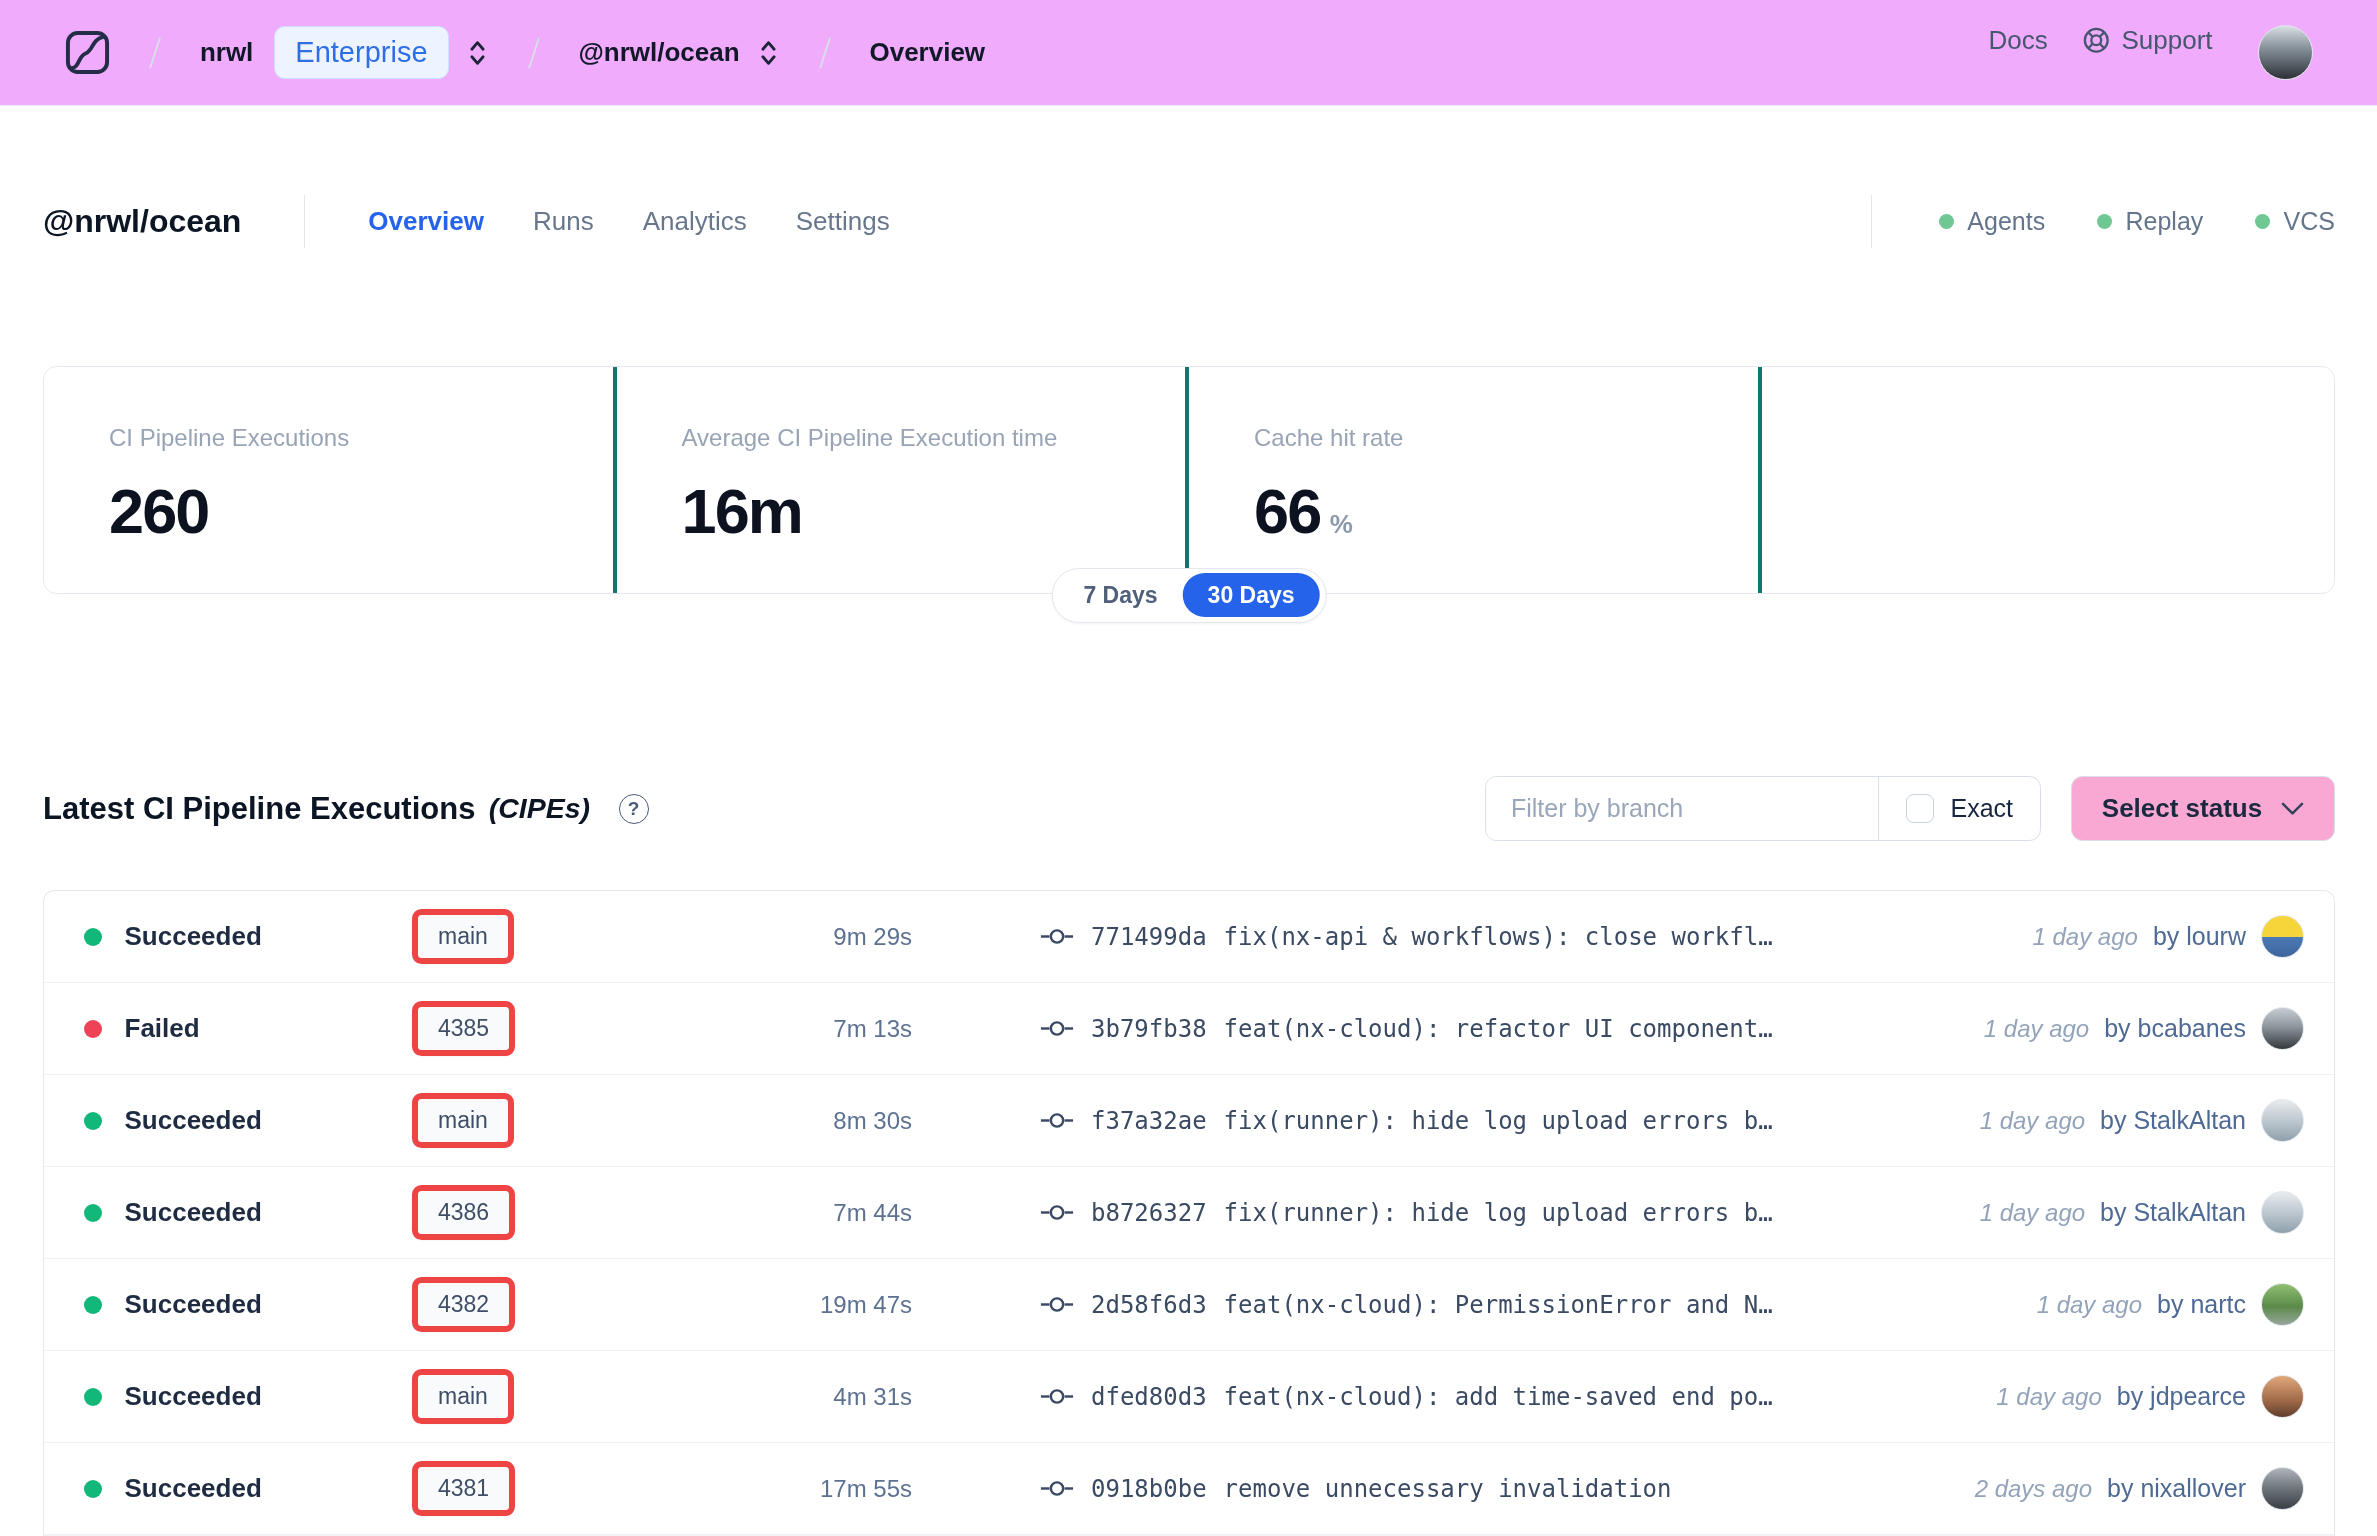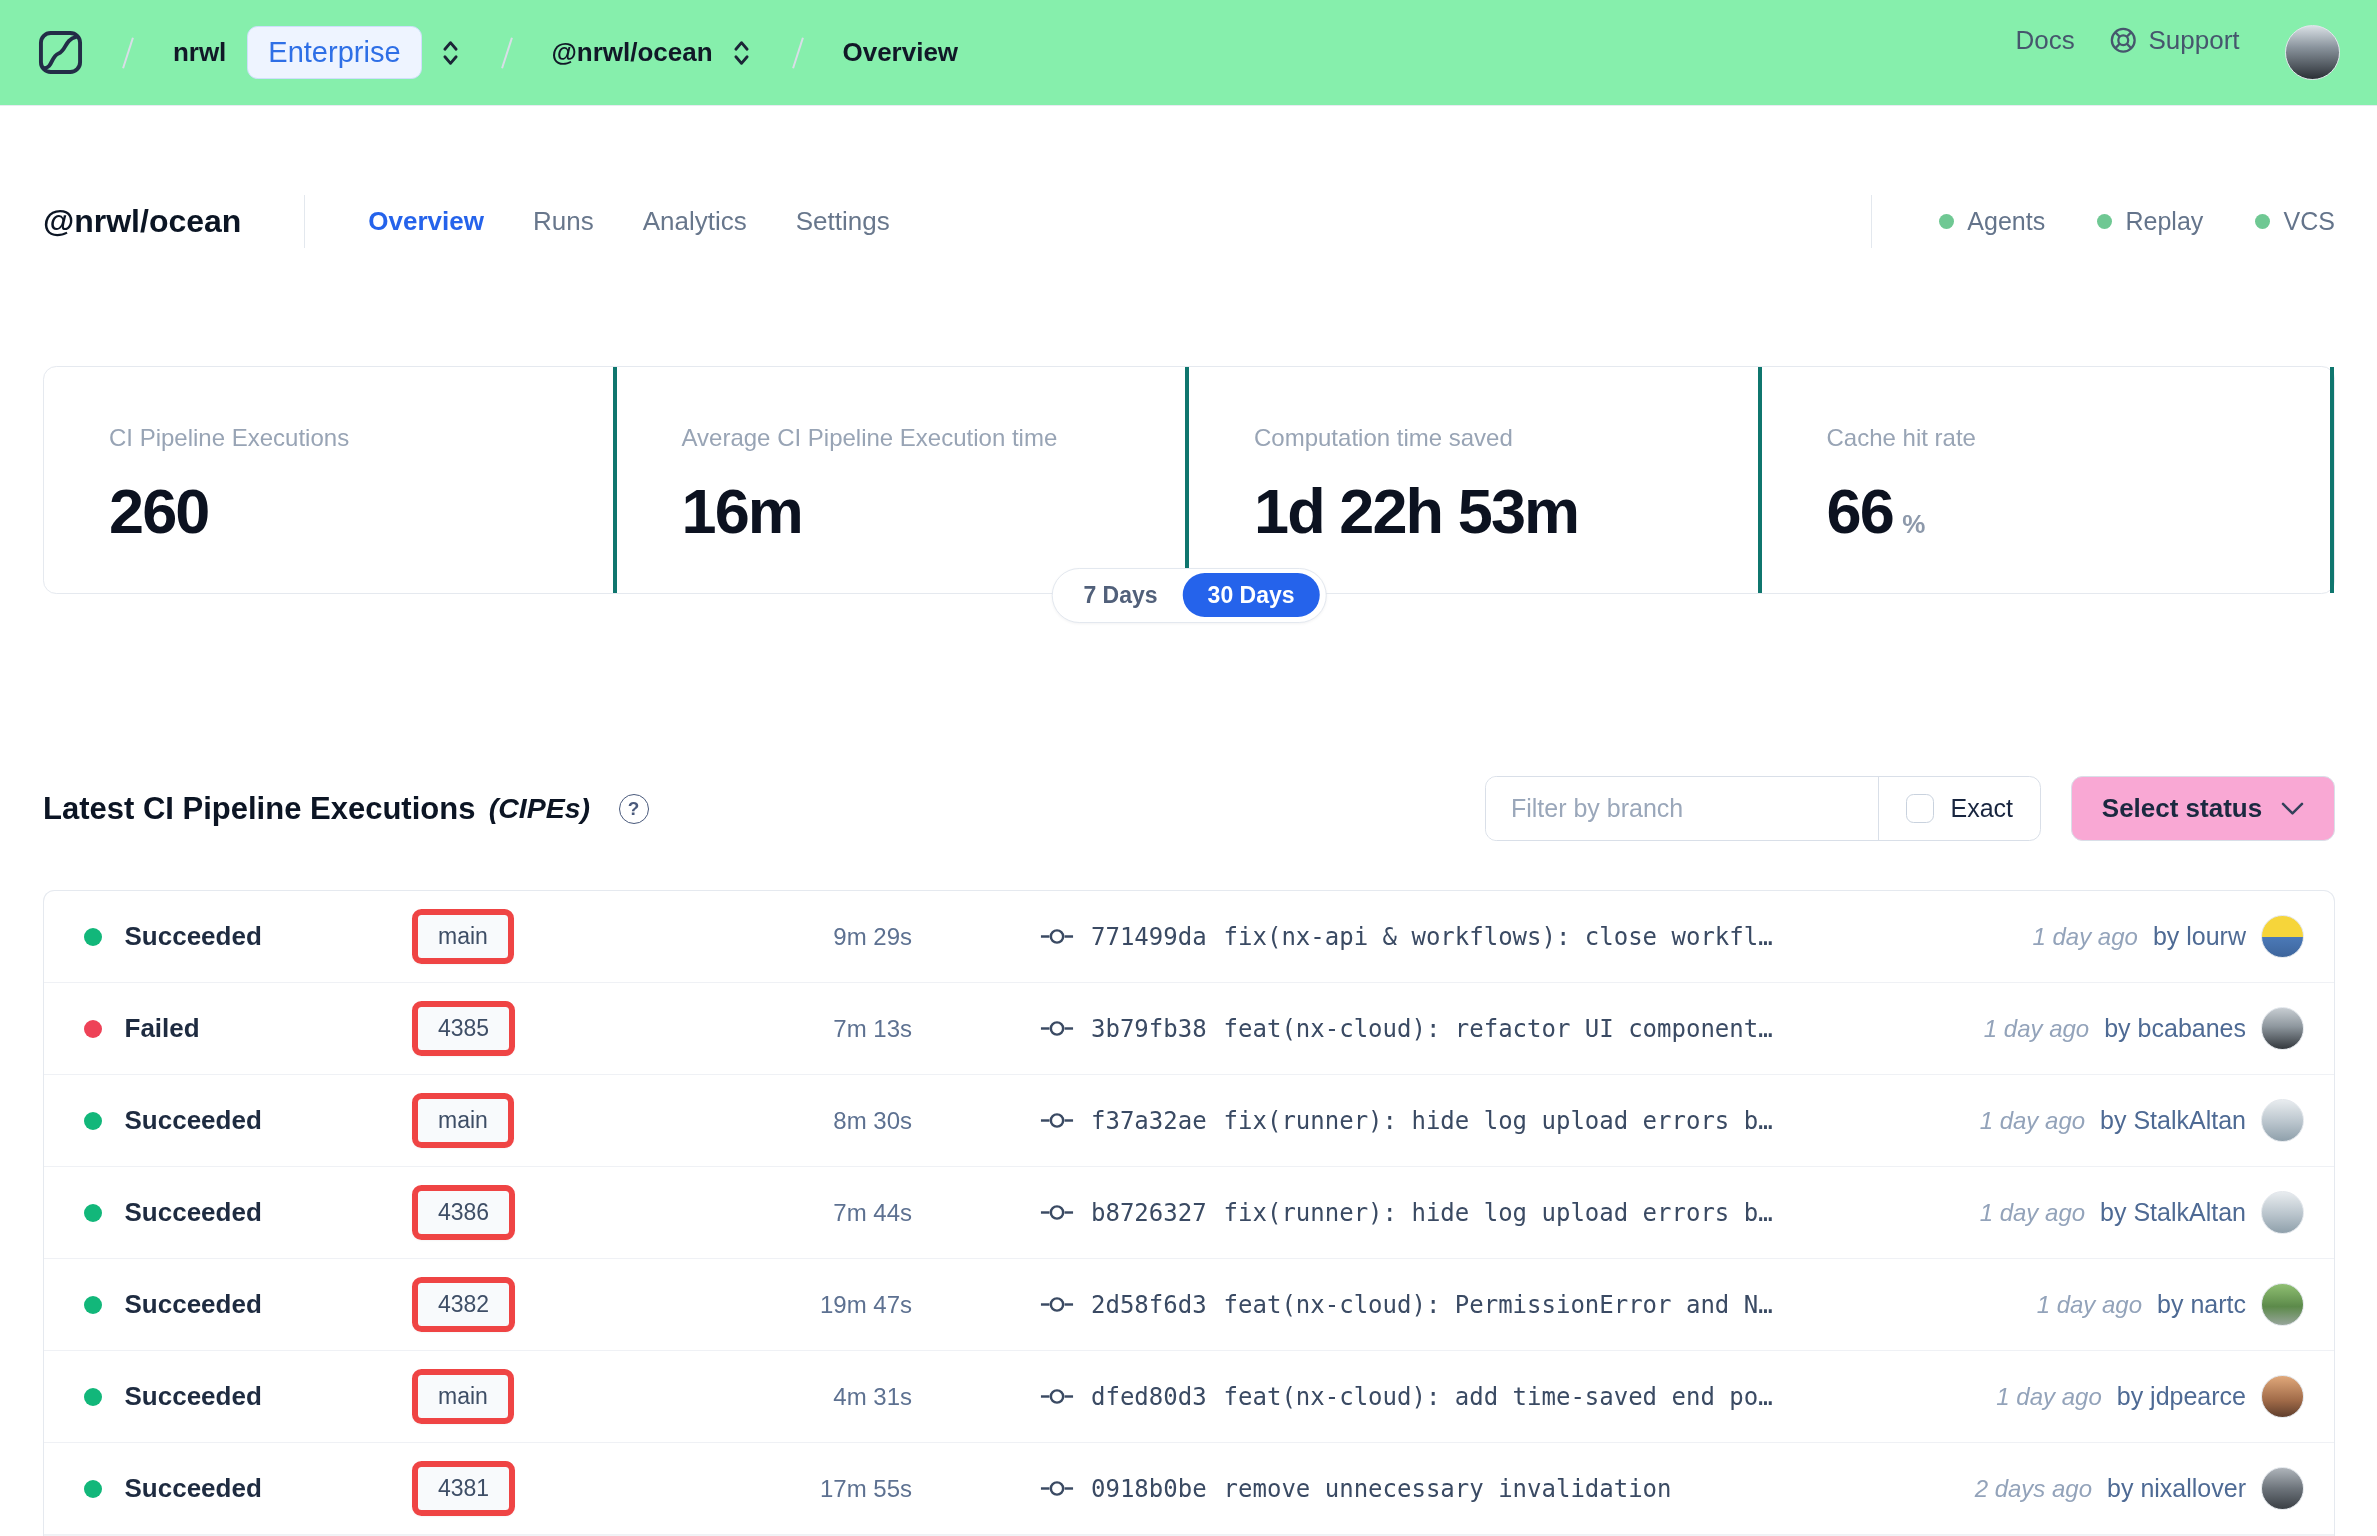--- a/index.html
+++ b/index.html
@@ -1,20 +1,20 @@
 <!DOCTYPE html>
 <html style="font-size:15px"><head>
 <meta charset="utf-8">
 <style>
   * { box-sizing: border-box; margin: 0; padding: 0; }
   html,body { width:2378px; height:1537px; overflow:hidden; background:#ffffff;
               font-family:"Liberation Sans", sans-serif; color:#111827; }
 
   
-  .topnav { height:106px; border-bottom:1px solid #e8ebf1; display:flex; align-items:center; padding:0 38px; background:#86efac; }
+  .topnav { height:106px; border-bottom:1px solid #e8ebf1; display:flex; align-items:center; padding:0 65px; background:#f0abfc; }
   .logo { width:45px; height:45px; flex:0 0 auto; cursor:pointer; }
   .crumb-slash { width:1.9px; height:32px; background:#d8dee7; transform:rotate(18deg); margin:0 44px; }
   .crumb { font-size:26px; font-weight:600; color:#111827; white-space:nowrap; }
   .ent-badge { margin-left:21px; padding:8.6px 20px; border-radius:10.5px; background:#eef4ff; border:1px solid #cfdffc;
                color:#2e6fe6; font-size:29px; font-weight:500; cursor:pointer; }
   .updown { margin-left:17px; cursor:pointer; display:flex; align-items:center; }
   .nav-right { margin-left:auto; display:flex; align-items:flex-start; gap:34px; }
   .nav-link { font-size:26px; font-weight:500; color:#46566d; cursor:pointer; display:flex; align-items:center; gap:11.4px; }
   .nav-avatar { width:55px; height:55px; border-radius:50%; margin-left:11.4px; cursor:pointer; border:1px solid #e2e6ec; }
 
@@ -168,24 +168,20 @@
   <div class="stats">
     <div class="stat-cell">
       <div class="stat-label">CI Pipeline Executions</div>
       <div class="stat-value">260</div>
     </div>
     <div class="stat-cell">
       <div class="stat-label">Average CI Pipeline Execution time</div>
       <div class="stat-value">16m</div>
     </div>
     <div class="stat-cell">
-      <div class="stat-label">Computation time saved</div>
-      <div class="stat-value">1d 22h 53m</div>
-    </div>
-    <div class="stat-cell">
       <div class="stat-label">Cache hit rate</div>
       <div class="stat-value">
         <span>66</span><span class="stat-unit">%</span>
       </div>
     </div>
 
     <div class="range-toggle">
       <span class="range-opt">7 Days</span>
       <span class="range-opt selected">30 Days</span>
     </div>

